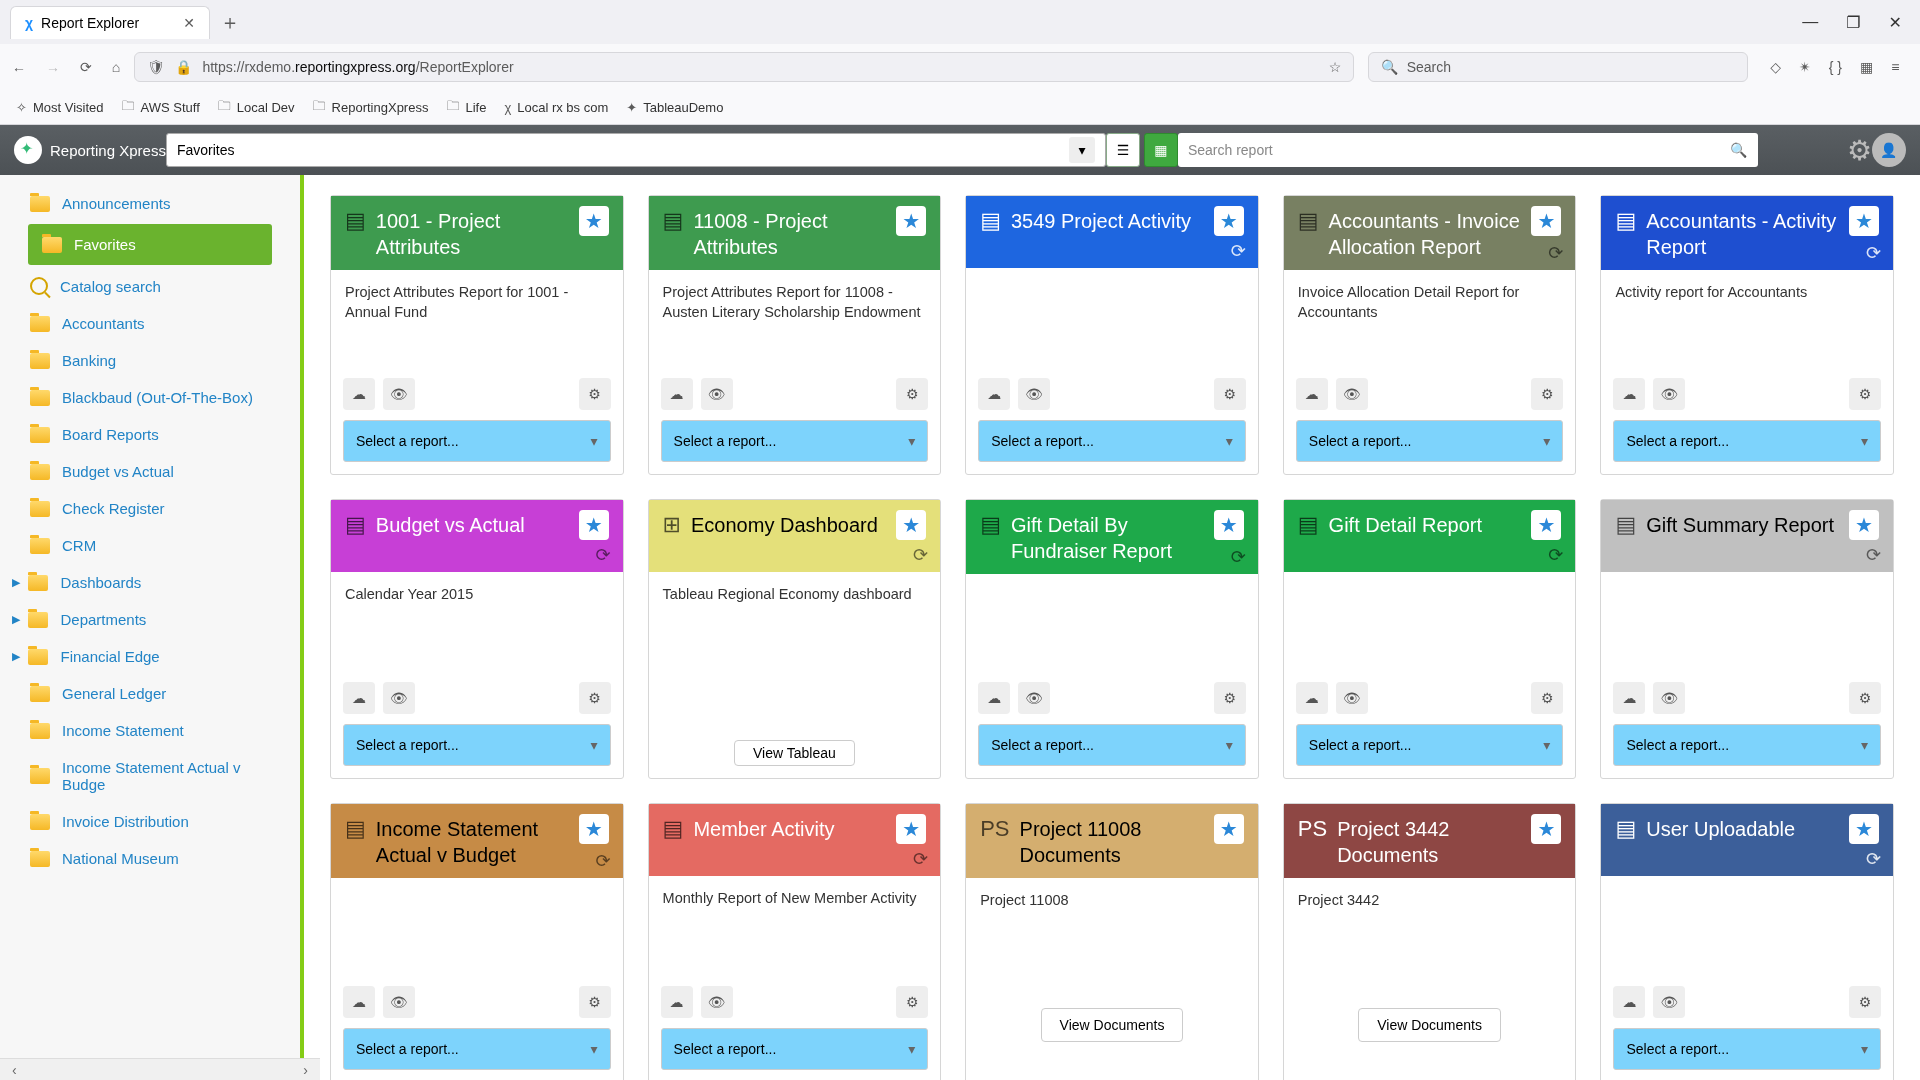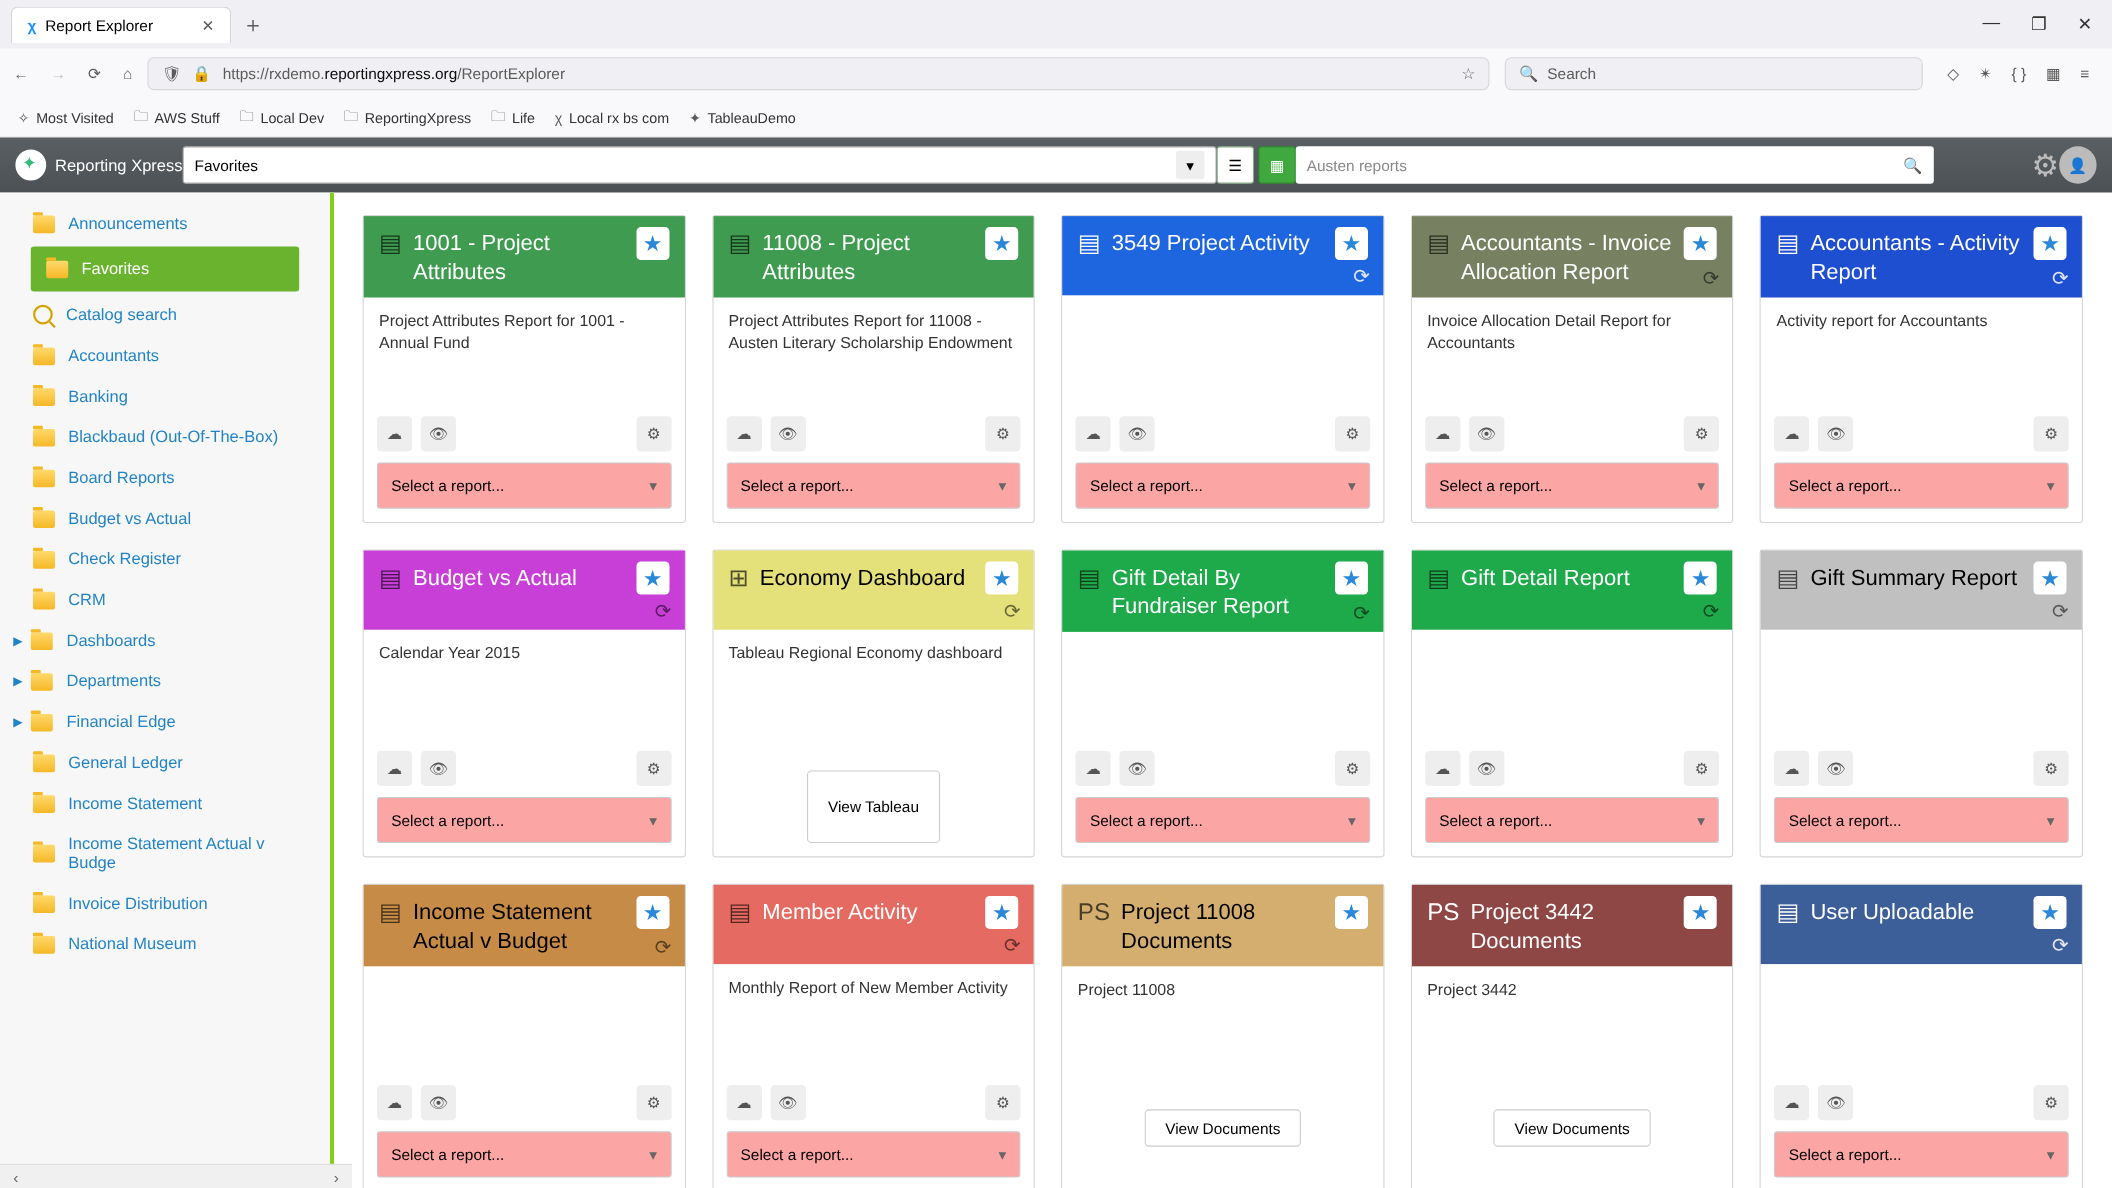--- a/index.html
+++ b/index.html
@@ -65,23 +65,23 @@
 .card-head .title.dark { color: #000000; }
 .card-head .ic { color: rgba(0,0,0,0.65); font-size: 22px; padding-top: 2px; }
 .card-head.white-ic .ic { color: #fff; }
 .favstar { width: 30px; height: 30px; background: #fff; border-radius: 4px; display: flex; align-items: center; justify-content: center; color: #2b88d8; font-size: 20px; cursor: pointer; flex-shrink: 0; }
 .refresh-ic { position: absolute; right: 12px; bottom: 6px; color: rgba(0,0,0,0.55); font-size: 18px; }
 .refresh-ic.white { color: rgba(255,255,255,0.85); }
 .card-desc { padding: 12px 14px; flex: 1; color: #333; font-size: 14.5px; line-height: 1.4; }
 .card-actions { padding: 10px 12px; display: flex; align-items: center; gap: 8px; }
 .act-btn { width: 32px; height: 32px; background: #eee; border-radius: 4px; display: flex; align-items: center; justify-content: center; color: #555; cursor: pointer; }
 .act-gear { margin-left: auto; }
-.card-select { margin: 0 12px 12px; background: #fca5a5; border: 1px solid #ccc; border-radius: 3px; padding: 12px 12px; display: flex; align-items: flex-end; cursor: pointer; }
+.card-select { margin: 0 12px 12px; background: #7dd3fc; border: 1px solid #ccc; border-radius: 3px; padding: 12px 12px; display: flex; align-items: flex-end; cursor: pointer; }
 .card-select .car { margin-left: auto; color: #666; }
-.view-tab-btn { margin: 0 auto 12px; padding: 24px 18px; border: 1px solid #ccc; border-radius: 4px; background: #fff; cursor: pointer; }
+.view-tab-btn { margin: 0 auto 12px; padding: 4px 18px; border: 1px solid #ccc; border-radius: 4px; background: #fff; cursor: pointer; }
 .view-docs-btn { margin: -40px auto 40px; padding: 8px 18px; border: 1px solid #ccc; border-radius: 4px; background: #fff; cursor: pointer; }
 
 
 .h-green1 { background: #3e9b4f; }
 .h-blue { background: #1e66e0; }
 .h-olive { background: #788062; }
 .h-blue2 { background: #1e4fd0; }
 .h-magenta { background: #c73fd6; }
 .h-yellow { background: #e4e07a; }
 .h-green2 { background: #1ea94a; }
@@ -174,21 +174,21 @@
     </div>
     <div class="sel-wrap">
       <span>Favorites</span>
       <span class="caret">▾</span>
     </div>
     <div class="view-btns">
       <div class="view-btn">☰</div>
       <div class="view-btn active">▦</div>
     </div>
     <div class="search-reports">
-      <span style="color:#888">Austen reports</span>
+      <span style="color:#888">Search report</span>
       <span class="mag">🔍</span>
     </div>
     <span class="gear-top">⚙</span>
     <div class="avatar-top">👤</div>
   </div>
 
   <div class="app-body">
     <div class="sidebar" id="sidebar">
         <div class="sb-item">
           <span class="folder-ico"></span>

